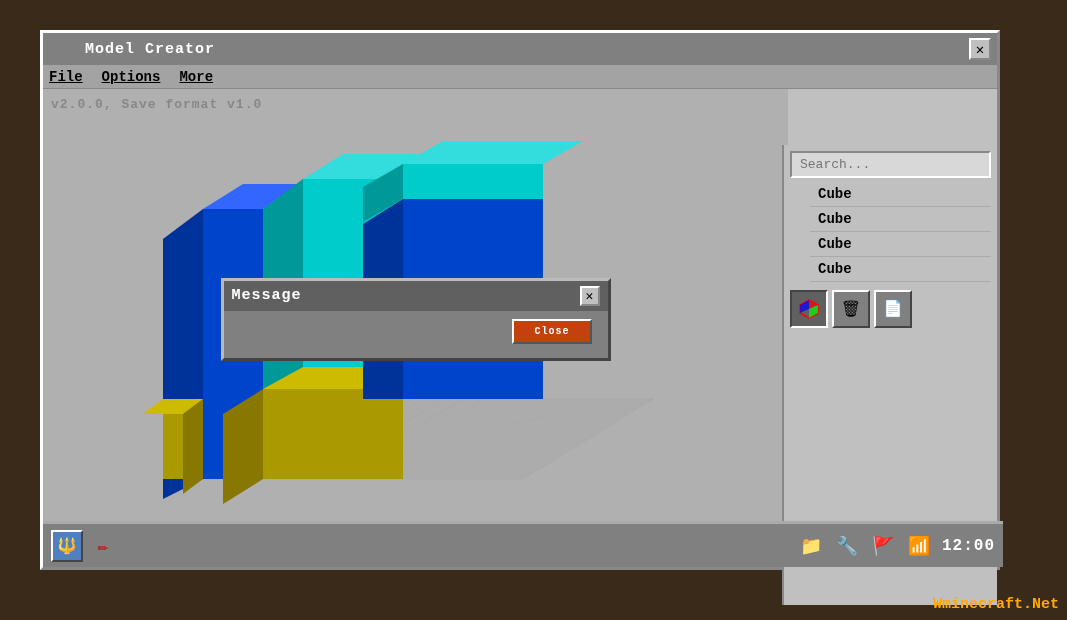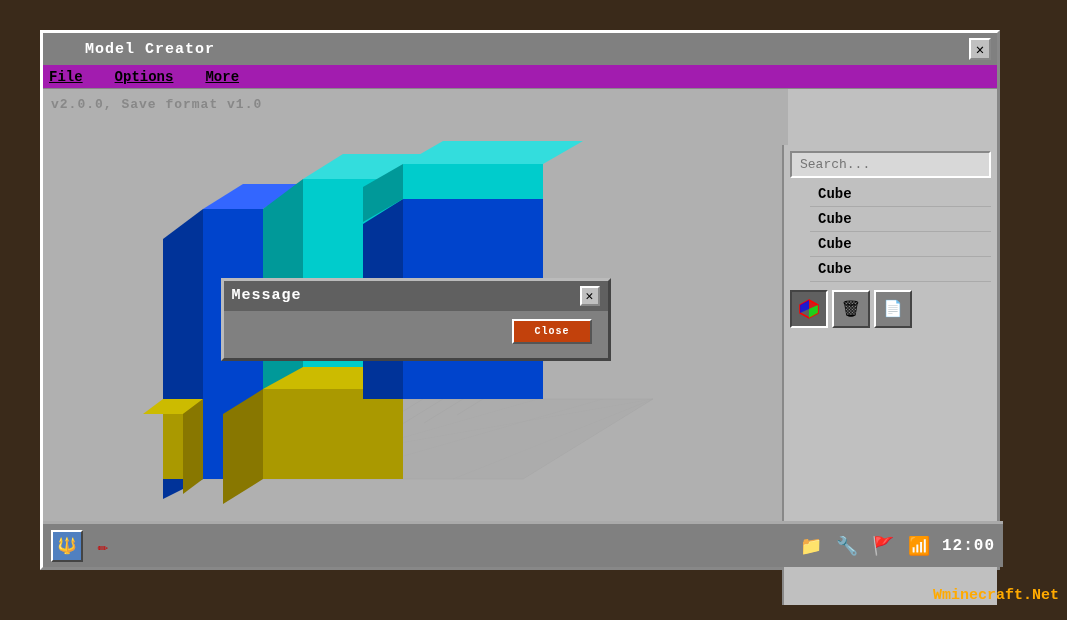--- a/index.html
+++ b/index.html
@@ -62,26 +62,26 @@
       align-items: center;
       justify-content: center;
       font-size: 14px;
       font-weight: bold;
       color: #000;
       cursor: pointer;
     }
 
     
     .menu-bar {
-      background: #a21caf;
+      background: #a3a3a3;
       padding: 2px 6px;
       height: 24px;
       display: flex;
       align-items: center;
-      gap: 32px;
+      gap: 19px;
       border-bottom: 1px solid #888;
     }
 
     .menu-item {
       font-size: 14px;
       color: #000;
       cursor: pointer;
       font-weight: bold;
       text-decoration: underline;
     }
@@ -311,21 +311,21 @@
       font-size: 10px;
       font-weight: bold;
       color: #fff;
       cursor: pointer;
       letter-spacing: 1px;
     }
 
     
     .watermark {
       position: absolute;
-      bottom: 16px;
+      bottom: 7px;
       right: 8px;
       color: #ffaa00;
       font-size: 15px;
       font-weight: bold;
       font-family: 'Courier New', Courier, monospace;
     }
 
     
     .model-svg {
       position: absolute;

